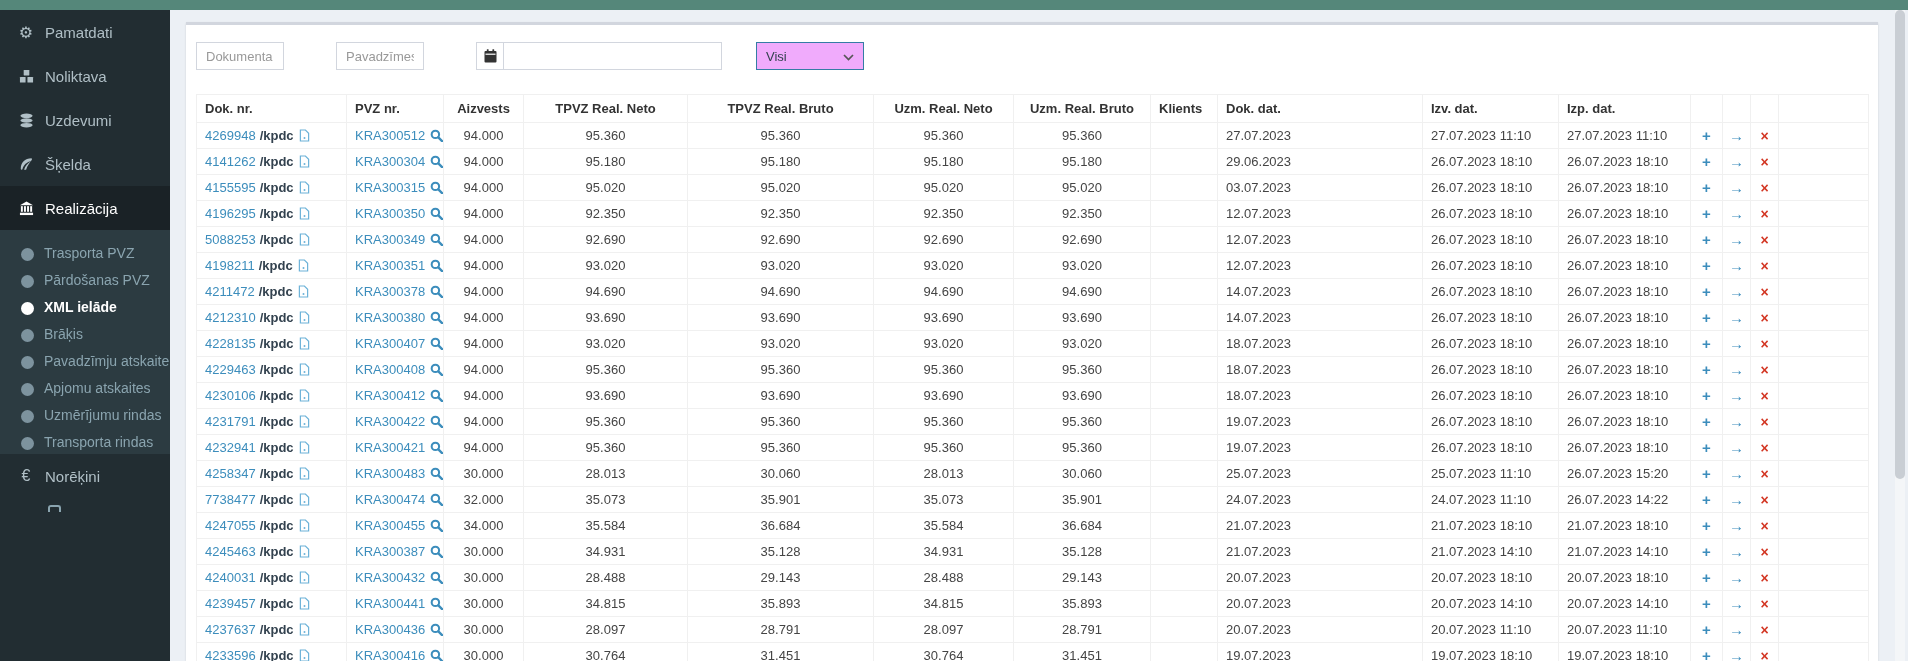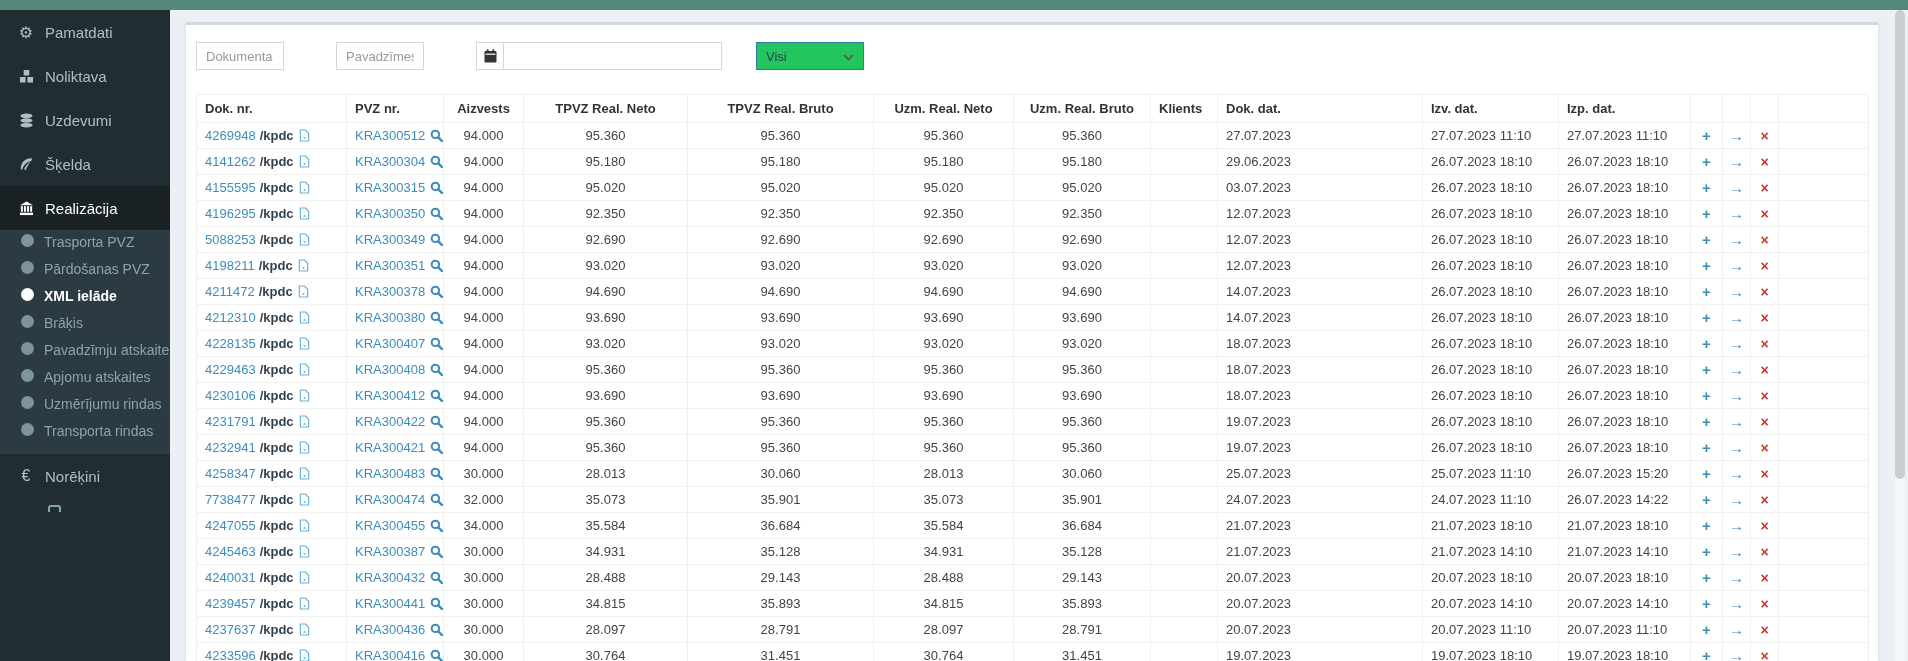--- a/index.html
+++ b/index.html
@@ -17,21 +17,21 @@
   ul.menu { list-style:none; margin:0; padding:0; }
   .menu li {
     display:flex; align-items:center; height:44px; padding:0 8px 0 14px;
     color:#b0bfc6; font-size:15px; cursor:pointer; white-space:nowrap;
   }
   .menu li.active { background:#1a2226; color:#fdfdfd; }
   .ic { width:24px; margin-right:7px; display:inline-flex; justify-content:center; align-items:center; font-size:16px; flex:0 0 24px; }
   .ic svg { display:block; }
   ul.submenu { list-style:none; margin:0; padding:4px 0; background:#2c3b41; }
   .submenu li {
-    display:flex; align-items:flex-start; height:27px; padding-left:21px;
+    display:flex; align-items:flex-end; height:27px; padding-left:21px;
     color:#8aa4af; font-size:14px; cursor:pointer; white-space:nowrap;
   }
   .submenu .bullet { width:13px; height:13px; border-radius:50%; background:#7d939e; margin-right:10px; flex:0 0 13px; }
   .submenu li.active { color:#ffffff; font-weight:700; }
   .submenu li.active .bullet { background:#ffffff; }
   .menu li.partial { height:14px; align-items:flex-end; padding-bottom:0; }
   .partial-ic { width:13px; height:7px; border:2px solid #8aa4af; border-bottom:none; border-radius:3px 3px 0 0; margin-left:34px; }
 
   
   .content { flex:1 1 auto; padding:12px 30px 0 16px; min-width:0; }
@@ -47,21 +47,21 @@
     font-size:13px; color:#555; font-family:inherit; outline:none; margin-right:52px; background:#fff;
   }
   .txt::placeholder { color:#999; opacity:1; }
   .date-group { display:flex; margin-right:34px; }
   .addon {
     width:27px; height:28px; border:1px solid #d2d6de; border-right:none;
     display:flex; align-items:center; justify-content:center; color:#333; background:#fff;
   }
   .date-input { width:219px; height:28px; border:1px solid #d2d6de; outline:none; font-size:13px; padding:0 8px; font-family:inherit; }
   .select {
-    width:108px; height:28px; border:1px solid #357ca5; background:#22c55e;
+    width:108px; height:28px; border:1px solid #357ca5; background:#f0abfc;
     display:flex; align-items:center; justify-content:space-between;
     padding:0 9px; font-size:13px; color:#33424f; cursor:pointer;
   }
 
   
   table { border-collapse:collapse; table-layout:fixed; width:100%; margin-top:24px; font-size:13px; }
   th {
     font-weight:700; color:#333; padding:6px 8px; border:1px solid #f0f0f0;
     white-space:nowrap; overflow:hidden; text-align:center; height:15px; cursor:pointer;
   }

